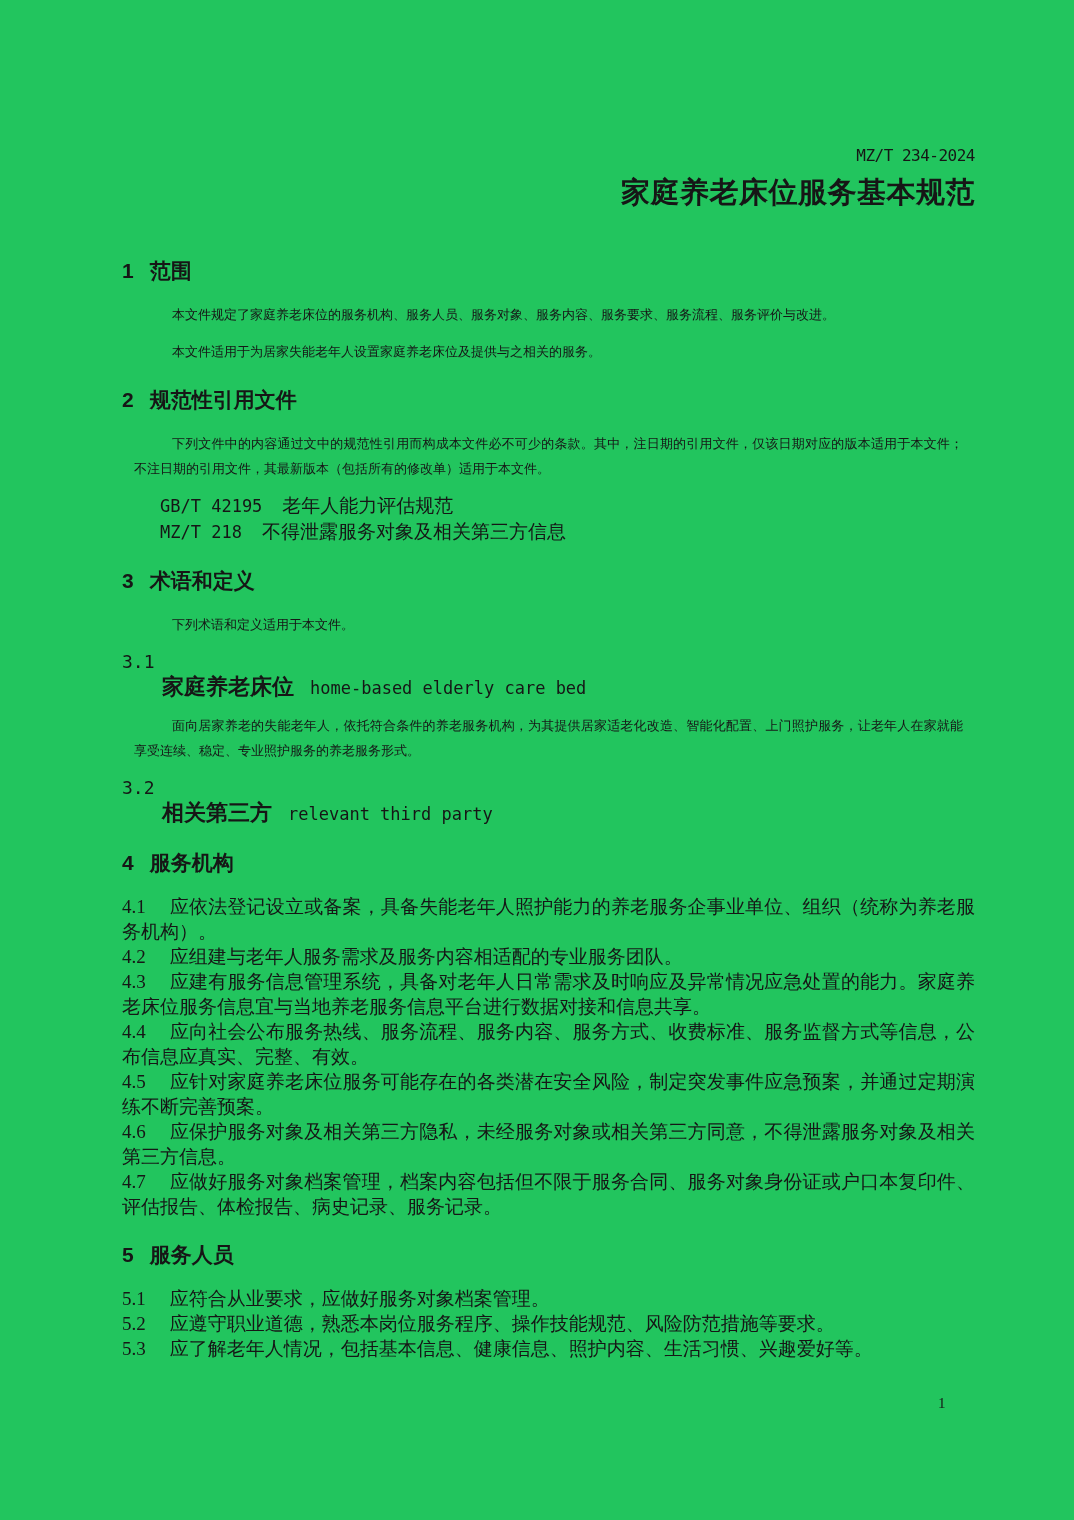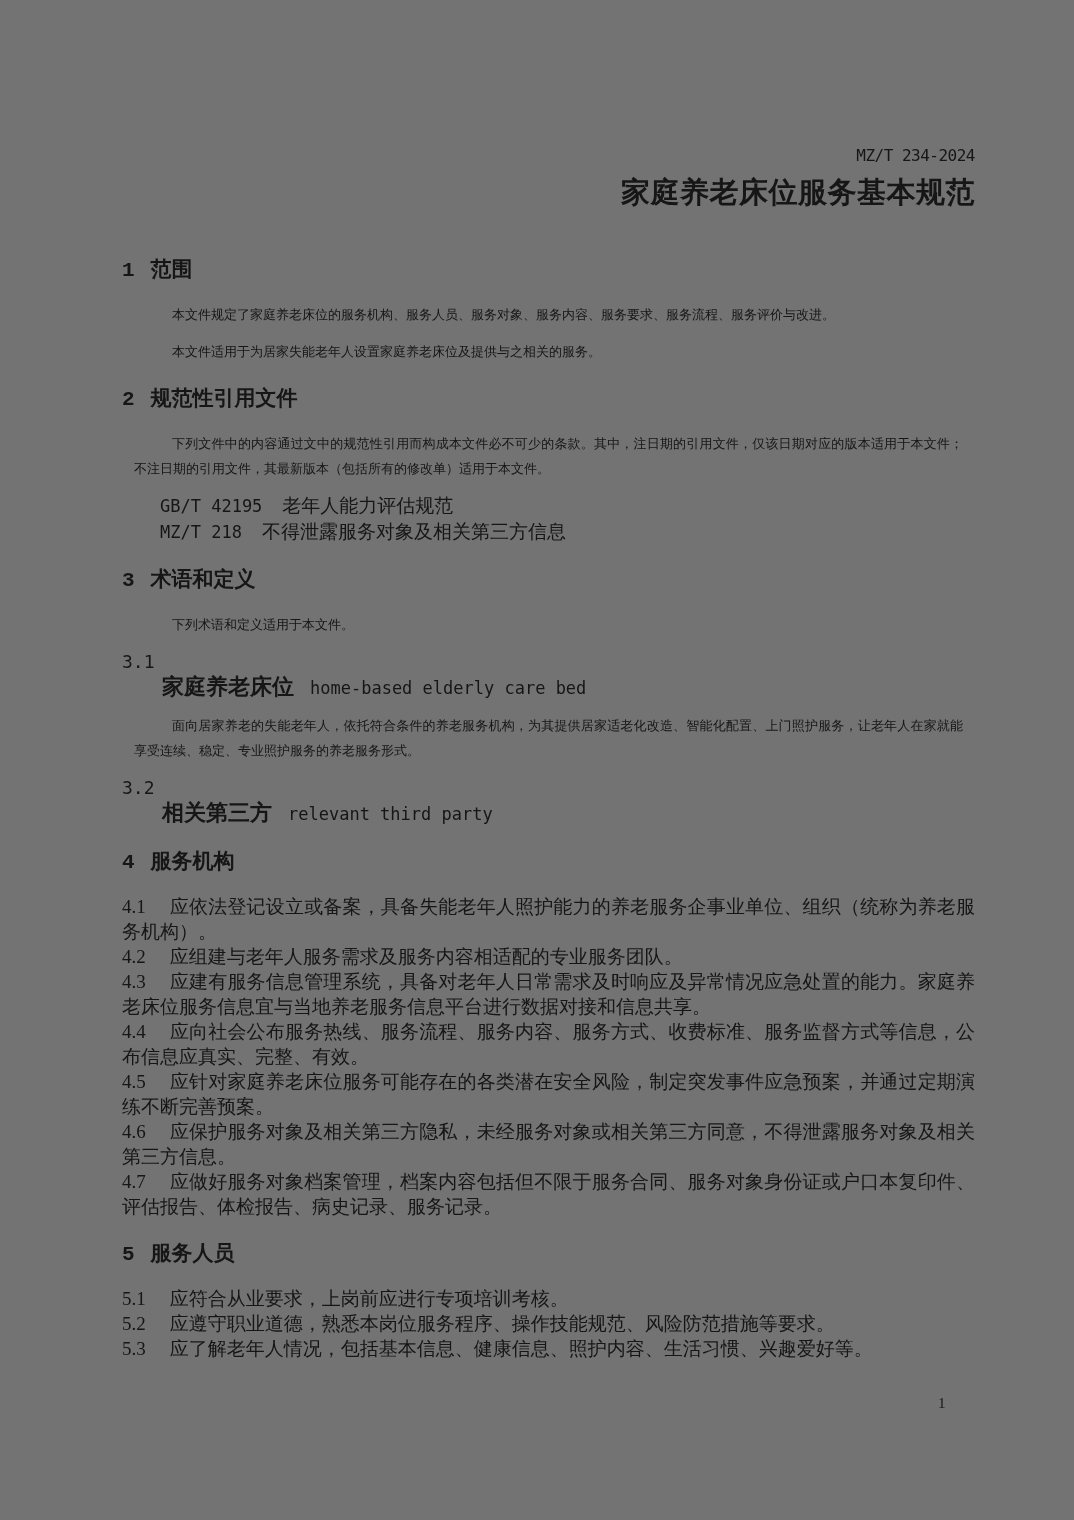--- a/index.html
+++ b/index.html
@@ -4,21 +4,21 @@
 <style>
   html, body {
     margin: 0;
     padding: 0;
     background: #ffffff;
   }
   .page {
     position: relative;
     width: 1074px;
     height: 1520px;
-    background: #737373;
+    background: #22c55e;
     color: #161616;
     font-family: "Liberation Serif", "DejaVu Serif", serif;
     overflow: hidden;
   }
   .content {
     position: absolute;
     left: 122px;
     top: 145px;
     width: 853px;
   }
@@ -34,21 +34,21 @@
     margin-top: 6px;
     text-align: right;
     font-family: "Liberation Sans", "DejaVu Sans", sans-serif;
     font-weight: bold;
     font-size: 29px;
     line-height: 38px;
     letter-spacing: 0.5px;
   }
   h2.sec {
     margin: 23px 0 18px 0;
-    font-family: Liberation Mono, monospace;
+    font-family: Liberation Sans, sans-serif;
     font-weight: bold;
     font-size: 21px;
     line-height: 26px;
   }
   h2.sec-first {
     margin-top: 47px;
   }
   h2.sec .num {
     display: inline-block;
     margin-right: 16px;
@@ -146,20 +146,20 @@
     <h2 class="sec"><span class="num">4</span><span>服务机构</span></h2>
     <p class="clause"><span class="clause-num">4.1</span><span class="clause-text">应依法登记设立或备案，具备失能老年人照护能力的养老服务企事业单位、组织（统称为养老服务机构）。</span></p>
     <p class="clause"><span class="clause-num">4.2</span><span class="clause-text">应组建与老年人服务需求及服务内容相适配的专业服务团队。</span></p>
     <p class="clause"><span class="clause-num">4.3</span><span class="clause-text">应建有服务信息管理系统，具备对老年人日常需求及时响应及异常情况应急处置的能力。家庭养老床位服务信息宜与当地养老服务信息平台进行数据对接和信息共享。</span></p>
     <p class="clause"><span class="clause-num">4.4</span><span class="clause-text">应向社会公布服务热线、服务流程、服务内容、服务方式、收费标准、服务监督方式等信息，公布信息应真实、完整、有效。</span></p>
     <p class="clause"><span class="clause-num">4.5</span><span class="clause-text">应针对家庭养老床位服务可能存在的各类潜在安全风险，制定突发事件应急预案，并通过定期演练不断完善预案。</span></p>
     <p class="clause"><span class="clause-num">4.6</span><span class="clause-text">应保护服务对象及相关第三方隐私，未经服务对象或相关第三方同意，不得泄露服务对象及相关第三方信息。</span></p>
     <p class="clause"><span class="clause-num">4.7</span><span class="clause-text">应做好服务对象档案管理，档案内容包括但不限于服务合同、服务对象身份证或户口本复印件、评估报告、体检报告、病史记录、服务记录。</span></p>
 
     <h2 class="sec"><span class="num">5</span><span>服务人员</span></h2>
-    <p class="clause"><span class="clause-num">5.1</span><span class="clause-text">应符合从业要求，上岗前应进行专项培训考核。</span></p>
+    <p class="clause"><span class="clause-num">5.1</span><span class="clause-text">应符合从业要求，应做好服务对象档案管理。</span></p>
     <p class="clause"><span class="clause-num">5.2</span><span class="clause-text">应遵守职业道德，熟悉本岗位服务程序、操作技能规范、风险防范措施等要求。</span></p>
     <p class="clause"><span class="clause-num">5.3</span><span class="clause-text">应了解老年人情况，包括基本信息、健康信息、照护内容、生活习惯、兴趣爱好等。</span></p>
 
   </div>
 
   <div class="page-number">1</div>
 </div>
 
 </body></html>

